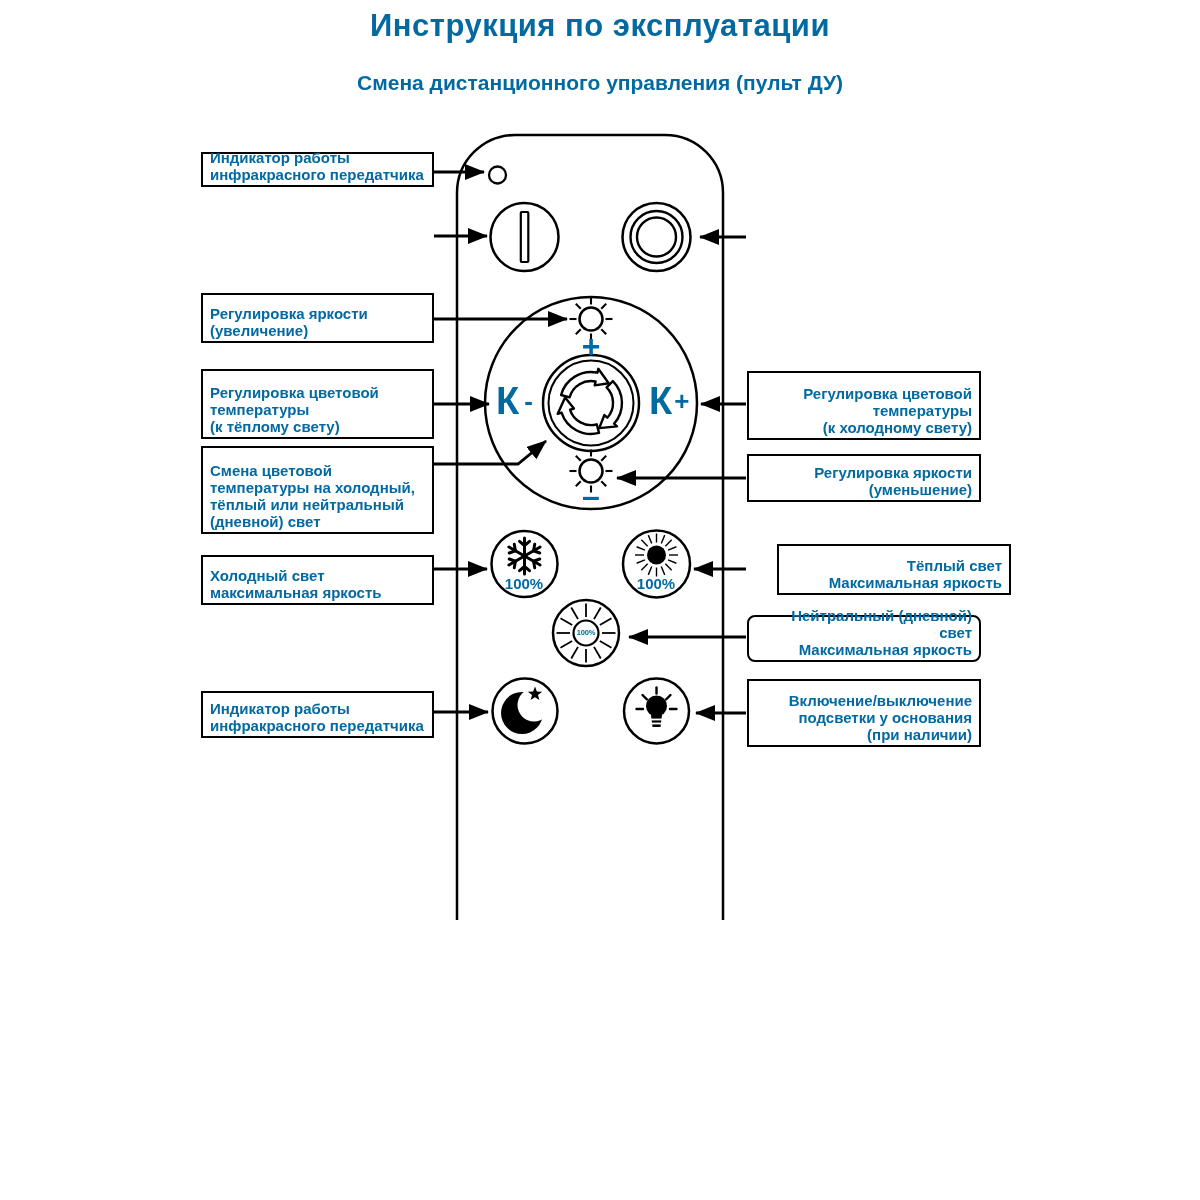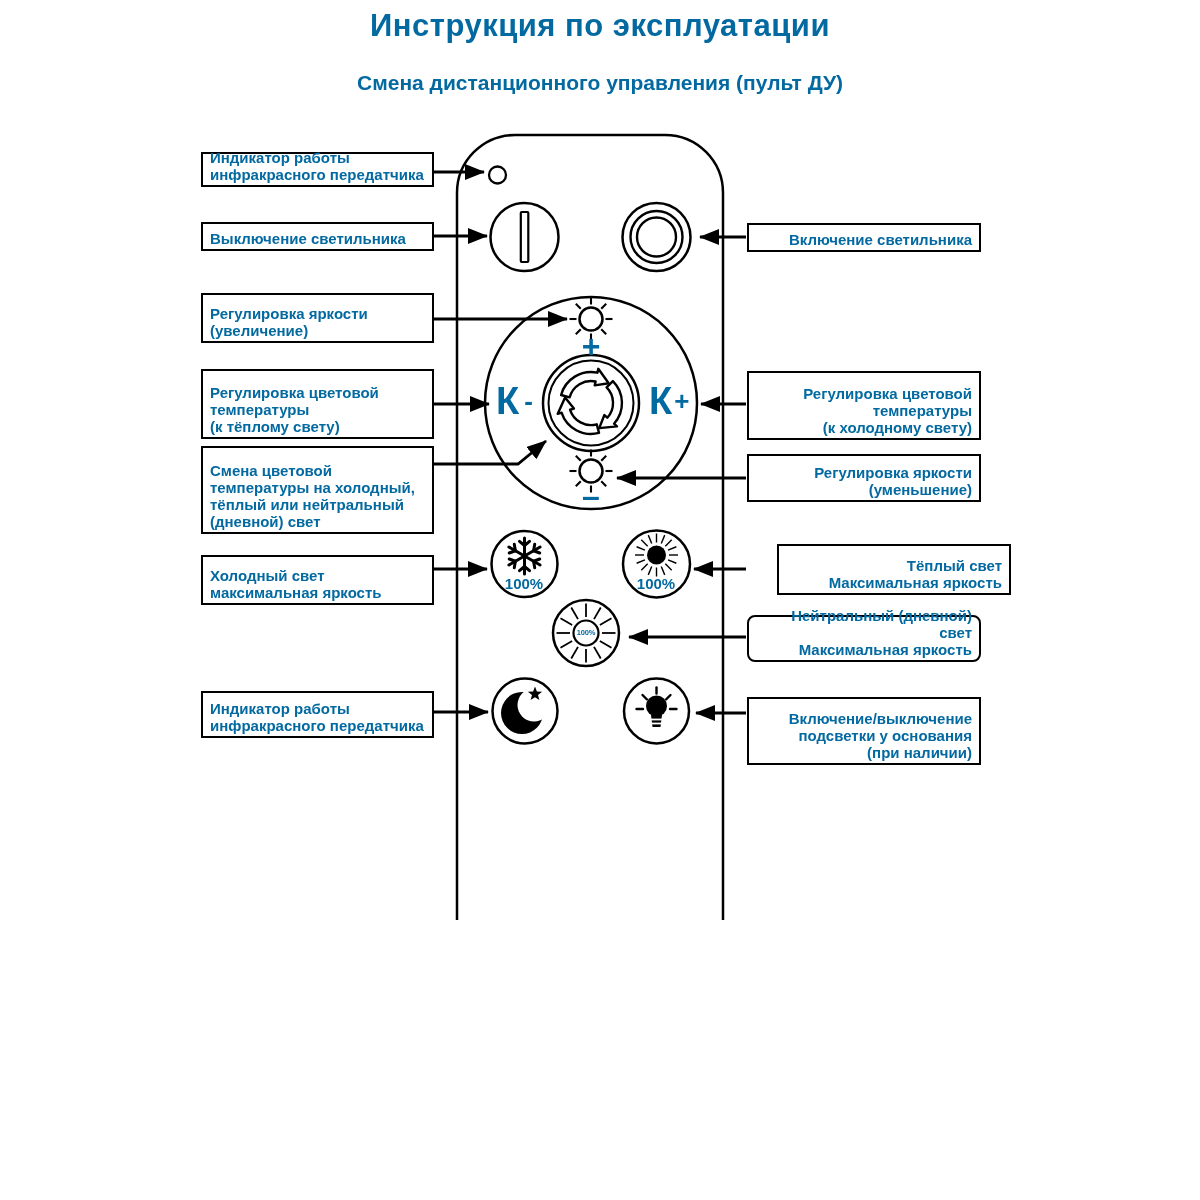--- a/index.html
+++ b/index.html
@@ -192,23 +192,20 @@
   <div class="sign" style="left:591px;top:346px;">+</div>
   <div class="sign" style="left:591px;top:496px;">–</div>
   <div class="pct" style="left:524px;top:583px;">100%</div>
   <div class="pct" style="left:656px;top:583px;">100%</div>
   <div class="pct-tiny" style="left:586px;top:633px;">100%</div>
 
   <div class="lbox" style="left:201px;top:152px;width:233px;height:35px;">
     <span>Индикатор работы
 инфракрасного передатчика</span>
     </div>
-  <div class="lbox" style="left:201px;top:222px;width:233px;height:29px;">
-    <span>Выключение светильника</span>
-    </div>
   <div class="lbox" style="left:201px;top:293px;width:233px;height:50px;">
     <span>Регулировка яркости
 (увеличение)</span>
     </div>
   <div class="lbox" style="left:201px;top:369px;width:233px;height:70px;">
     <span>Регулировка цветовой
 температуры
 (к тёплому свету)</span>
     </div>
   <div class="lbox" style="left:201px;top:446px;width:233px;height:88px;">
@@ -219,39 +216,36 @@
     </div>
   <div class="lbox" style="left:201px;top:543px;width:233px;height:50px;margin-top:12px;">
     <span>Холодный свет
 максимальная яркость</span>
     </div>
   <div class="lbox" style="left:201px;top:691px;width:233px;height:47px;">
     <span>Индикатор работы
 инфракрасного передатчика</span>
     </div>
 
-  <div class="rbox" style="left:747px;top:223px;width:234px;height:29px;">
-    <span>Включение светильника</span>
-    </div>
   <div class="rbox" style="left:747px;top:371px;width:234px;height:69px;">
     <span>Регулировка цветовой
 температуры
 (к холодному свету)</span>
     </div>
   <div class="rbox" style="left:747px;top:454px;width:234px;height:48px;">
     <span>Регулировка яркости
 (уменьшение)</span>
     </div>
   <div class="rbox" style="left:777px;top:544px;width:234px;height:51px;">
     <span>Тёплый свет
 Максимальная яркость</span>
     </div>
   <div class="rbox" style="left:747px;top:615px;width:234px;height:47px;border-radius:8px;">
     <span>Нейтральный (дневной) свет
 Максимальная яркость</span>
     </div>
-  <div class="rbox" style="left:747px;top:697px;width:234px;height:68px;">
+  <div class="rbox" style="left:747px;top:679px;width:234px;height:68px;">
     <span>Включение/выключение
 подсветки у основания
 (при наличии)</span>
     </div>
 
 </div>
 
 </body></html>

